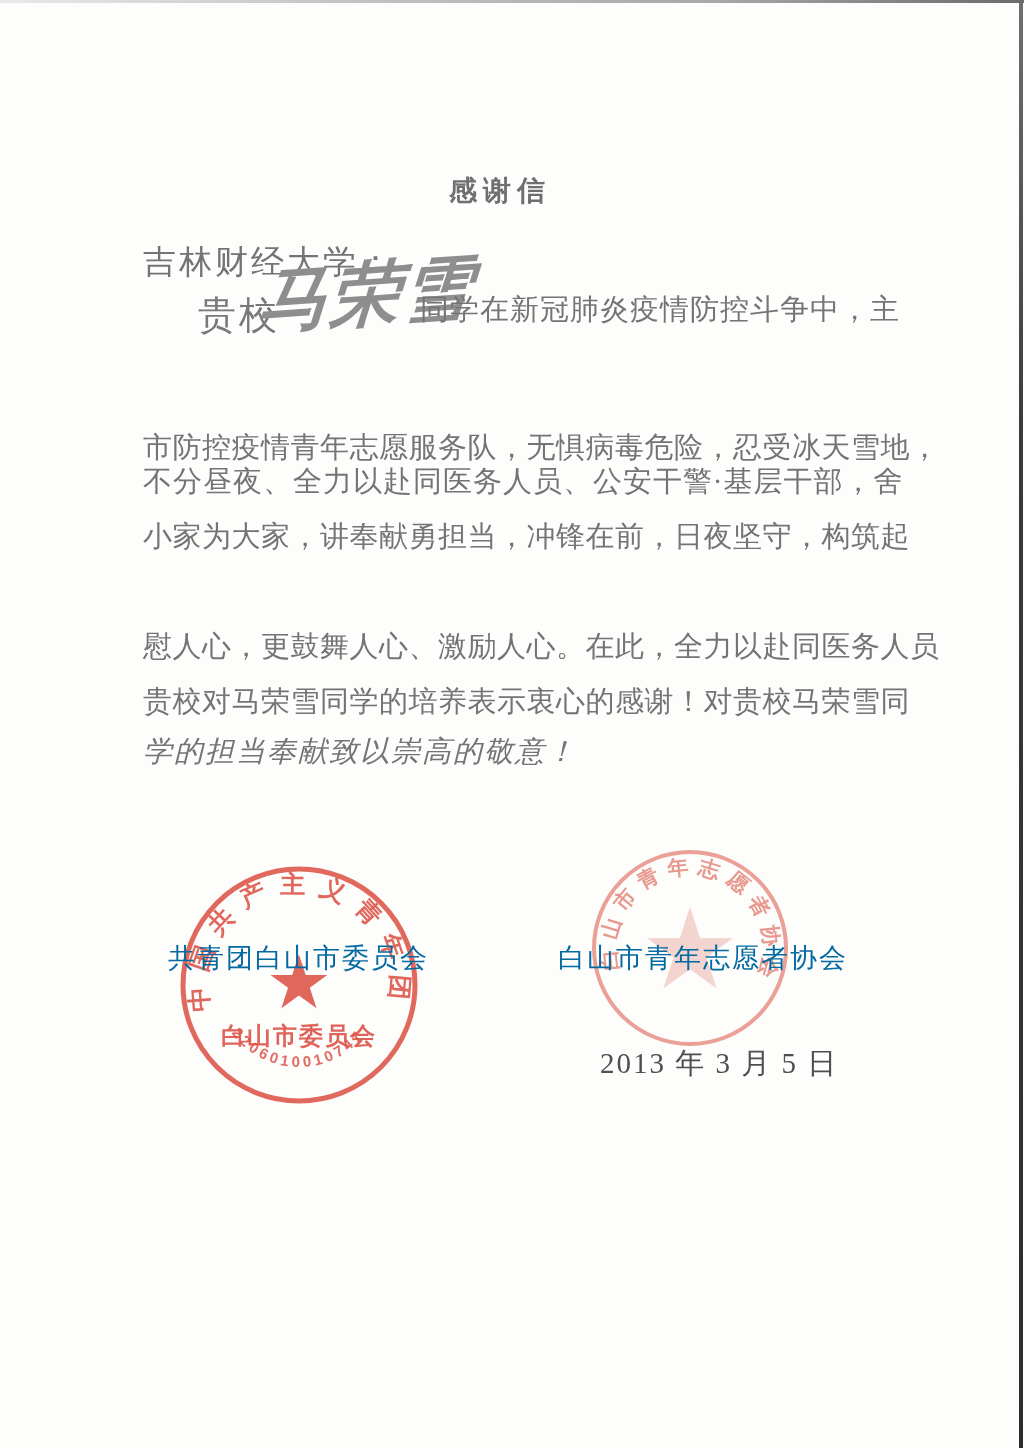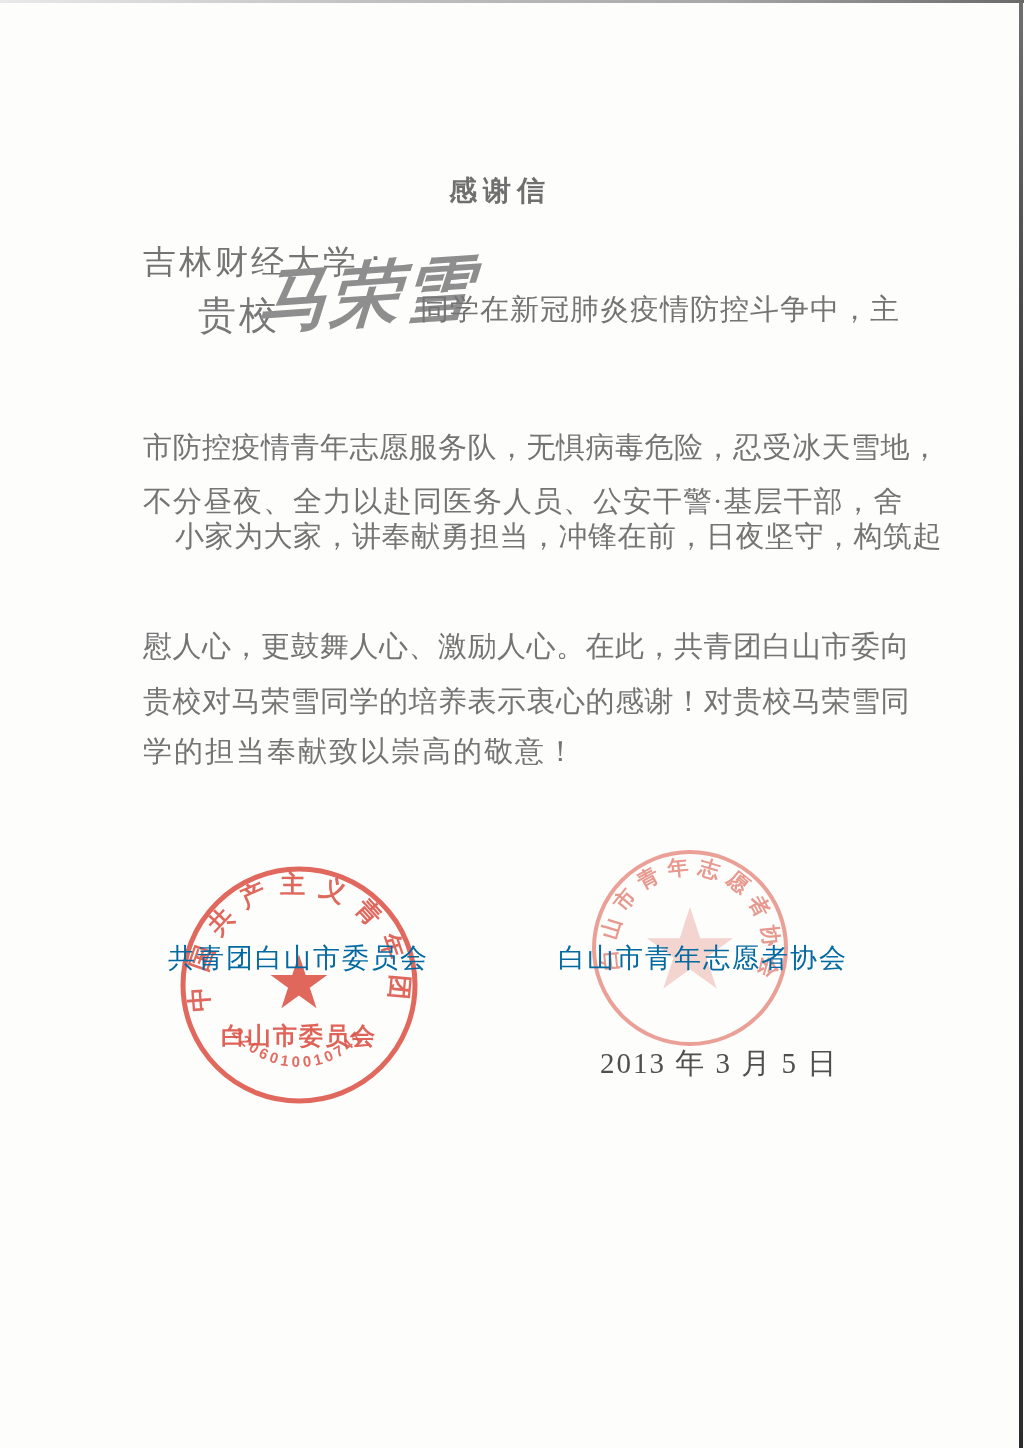--- a/index.html
+++ b/index.html
@@ -47,22 +47,22 @@
     position:absolute;left:420px;top:290px;
     font-size:29px;letter-spacing:1px;color:#757474;
   }
   .body-line{
     position:absolute;left:143px;width:760px;
     font-size:29px;color:#757474;
     text-align:justify;text-align-last:justify;text-justify:inter-character;
     letter-spacing:0.5px;
     white-space:nowrap;
   }
-  .body-line.last{text-align-last:left;letter-spacing:2px;}
-  .bl-0{top:352px;}.bl-1{top:407px;margin-top:21px;}.bl-2{top:462px;margin-top:20px;}.bl-3{top:517px;margin-left:32px;}
+  .body-line.last{text-align-last:left;letter-spacing:2px;font-style:italic;}
+  .bl-0{top:352px;}.bl-1{top:407px;margin-top:21px;}.bl-2{top:462px;}.bl-3{top:517px;}
   .bl-4{top:572px;}.bl-5{top:627px;}.bl-6{top:682px;}.bl-7{top:732px;}
   .sig-org{
     position:absolute;top:940px;
     font-size:27px;letter-spacing:2px;color:#0369a1;
   }
   .sig-org-left{left:168px;}
   .sig-org-right{left:558px;}
   .sig-date{
     position:absolute;left:600px;top:1044px;
     font-size:29px;letter-spacing:2px;color:#4f4f4f;
@@ -84,21 +84,21 @@
 
   <div class="salutation">吉林财经大学：</div>
 
   <span class="opening-prefix">贵校</span>
   <span class="handwritten-name">马荣雪</span>
   <span class="opening-suffix">同学在新冠肺炎疫情防控斗争中，主</span>
 
   <div class="body-line bl-1">市防控疫情青年志愿服务队，无惧病毒危险，忍受冰天雪地，</div>
   <div class="body-line bl-2">不分昼夜、全力以赴同医务人员、公安干警·基层干部，舍</div>
   <div class="body-line bl-3">小家为大家，讲奉献勇担当，冲锋在前，日夜坚守，构筑起</div>
-  <div class="body-line bl-5">慰人心，更鼓舞人心、激励人心。在此，共青团白山市委向</div>
+  <div class="body-line bl-5">慰人心，更鼓舞人心、激励人心。在此，全力以赴同医务人员</div>
   <div class="body-line bl-6">贵校对马荣雪同学的培养表示衷心的感谢！对贵校马荣雪同</div>
   <div class="body-line bl-7 last">学的担当奉献致以崇高的敬意！</div>
 
   <div class="stamp stamp-left">
     <svg viewBox="0 0 248 248">
       <g fill="none" stroke="#dc5347" opacity="0.88">
         <circle cx="124" cy="124" r="116" stroke-width="5"></circle>
       </g>
       <defs>
         <path id="ringL" d="M 37.6 155.5 A 92 92 0 1 1 210.4 155.5"></path>

